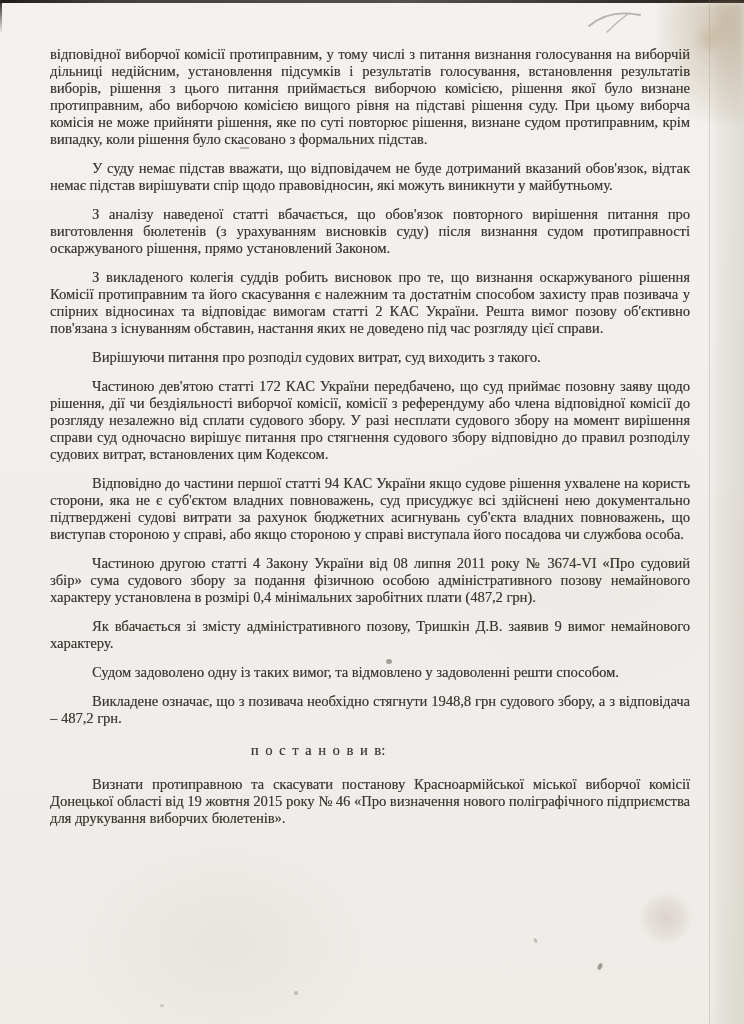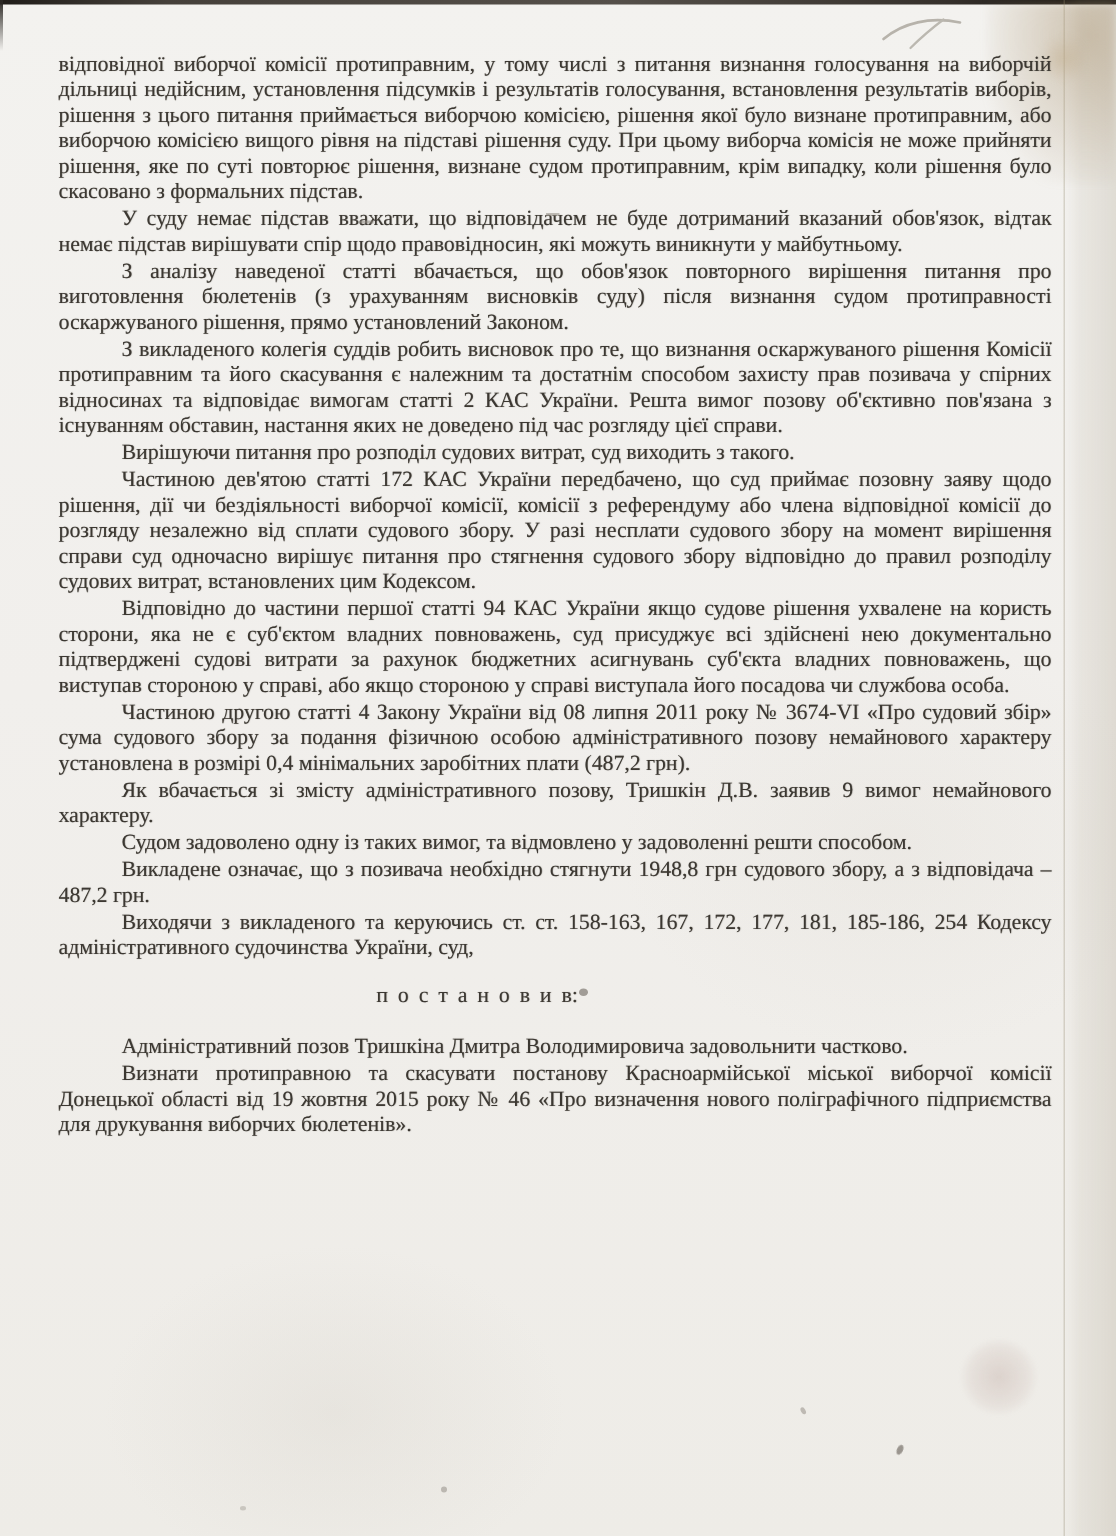--- a/index.html
+++ b/index.html
@@ -38,21 +38,21 @@
     filter: blur(3px);
   }
   
   .doc {
     position: absolute; top: 34px; left: 38px; width: 664px;
     font-size: 14.5px; line-height: 17px;
     color: #3c3832;
     text-align: justify;
     text-shadow: 0.3px 0.3px 0.6px rgba(58,54,48,0.55);
   }
-  .doc p { margin: 1px; text-indent: 42px; }
+  .doc p { margin: 12px; text-indent: 42px; }
   .doc p.cont { text-indent: 0; }
   .ruling-heading {
     text-align: center; text-indent: 0 !important;
     margin: 15px 0 17px 0 !important;
     transform: translateX(-52px);
     word-spacing: 3px;
   }
   
   .handwritten-mark { position: absolute; left: 584px; top: 5px; opacity: 0.8; }
   .stain-round {
@@ -96,25 +96,23 @@
     <p>У суду немає підстав вважати, що відповідачем не буде дотриманий вказаний обов'язок, відтак немає підстав вирішувати спір щодо правовідносин, які можуть виникнути у майбутньому.</p>
     <p>З аналізу наведеної статті вбачається, що обов'язок повторного вирішення питання про виготовлення бюлетенів (з урахуванням висновків суду) після визнання судом протиправності оскаржуваного рішення, прямо установлений Законом.</p>
     <p>З викладеного колегія суддів робить висновок про те, що визнання оскаржуваного рішення Комісії протиправним та його скасування є належним та достатнім способом захисту прав позивача у спірних відносинах та відповідає вимогам статті 2 КАС України. Решта вимог позову об'єктивно пов'язана з існуванням обставин, настання яких не доведено під час розгляду цієї справи.</p>
     <p>Вирішуючи питання про розподіл судових витрат, суд виходить з такого.</p>
     <p>Частиною дев'ятою статті 172 КАС України передбачено, що суд приймає позовну заяву щодо рішення, дії чи бездіяльності виборчої комісії, комісії з референдуму або члена відповідної комісії до розгляду незалежно від сплати судового збору. У разі несплати судового збору на момент вирішення справи суд одночасно вирішує питання про стягнення судового збору відповідно до правил розподілу судових витрат, встановлених цим Кодексом.</p>
     <p>Відповідно до частини першої статті 94 КАС України якщо судове рішення ухвалене на користь сторони, яка не є суб'єктом владних повноважень, суд присуджує всі здійснені нею документально підтверджені судові витрати за рахунок бюджетних асигнувань суб'єкта владних повноважень, що виступав стороною у справі, або якщо стороною у справі виступала його посадова чи службова особа.</p>
     <p>Частиною другою статті 4 Закону України від 08 липня 2011 року № 3674-VI «Про судовий збір» сума судового збору за подання фізичною особою адміністративного позову немайнового характеру установлена в розмірі 0,4 мінімальних заробітних плати (487,2 грн).</p>
     <p>Як вбачається зі змісту адміністративного позову, Тришкін Д.В. заявив 9 вимог немайнового характеру.</p>
     <p>Судом задоволено одну із таких вимог, та відмовлено у задоволенні решти способом.</p>
     <p>Викладене означає, що з позивача необхідно стягнути 1948,8 грн судового збору, а з відповідача – 487,2 грн.</p>
-    <p>Виходячи з викладеного та керуючись ст. ст. 158-163, 167, 172, 177, 181, 185-186, 254 Кодексу адміністративного судочинства України, суд,</p>
 
     <p class="ruling-heading">п о с т а н о в и в:</p>
 
-    <p>Адміністративний позов Тришкіна Дмитра Володимировича задовольнити частково.</p>
     <p>Визнати протиправною та скасувати постанову Красноармійської міської виборчої комісії Донецької області від 19 жовтня 2015 року № 46 «Про визначення нового поліграфічного підприємства для друкування виборчих бюлетенів».</p>
   </div>
 
   <div class="stain-round"></div>
   <div class="speck speck-a"></div>
   <div class="speck speck-b"></div>
   <div class="speck speck-c"></div>
   <div class="speck speck-d"></div>
   <div class="speck speck-e"></div>
   <div class="dash dash-a"></div>

